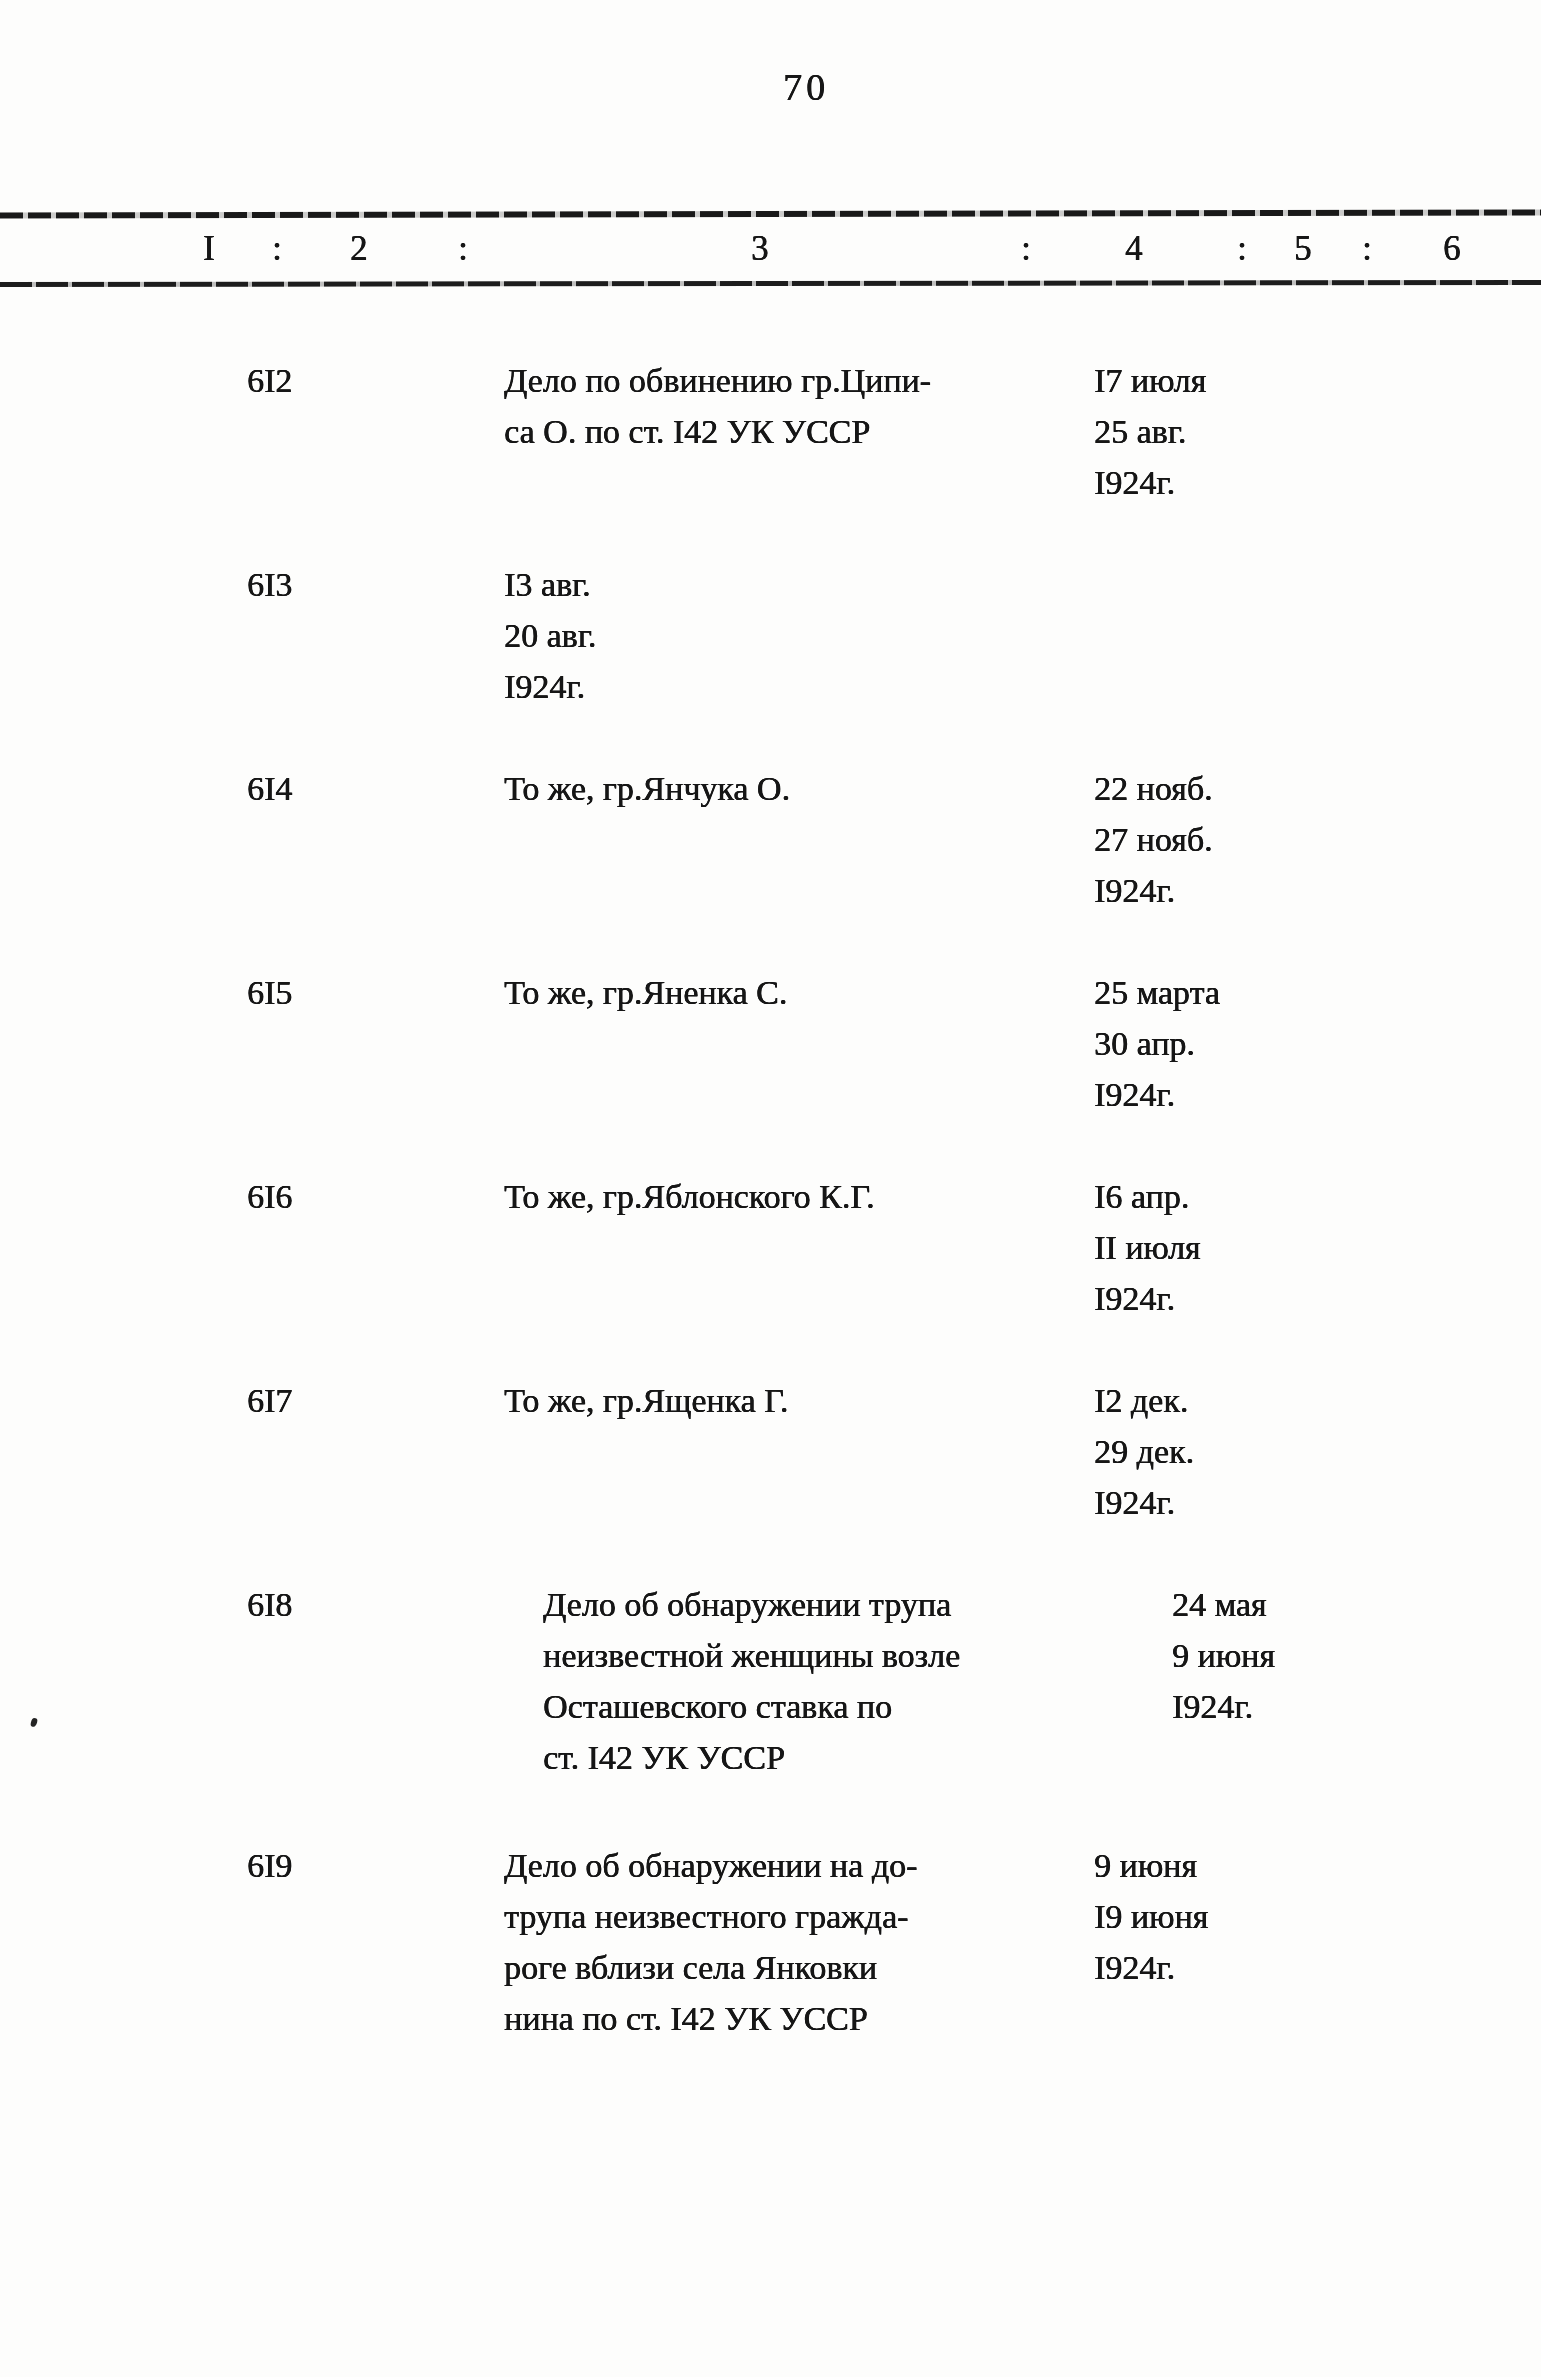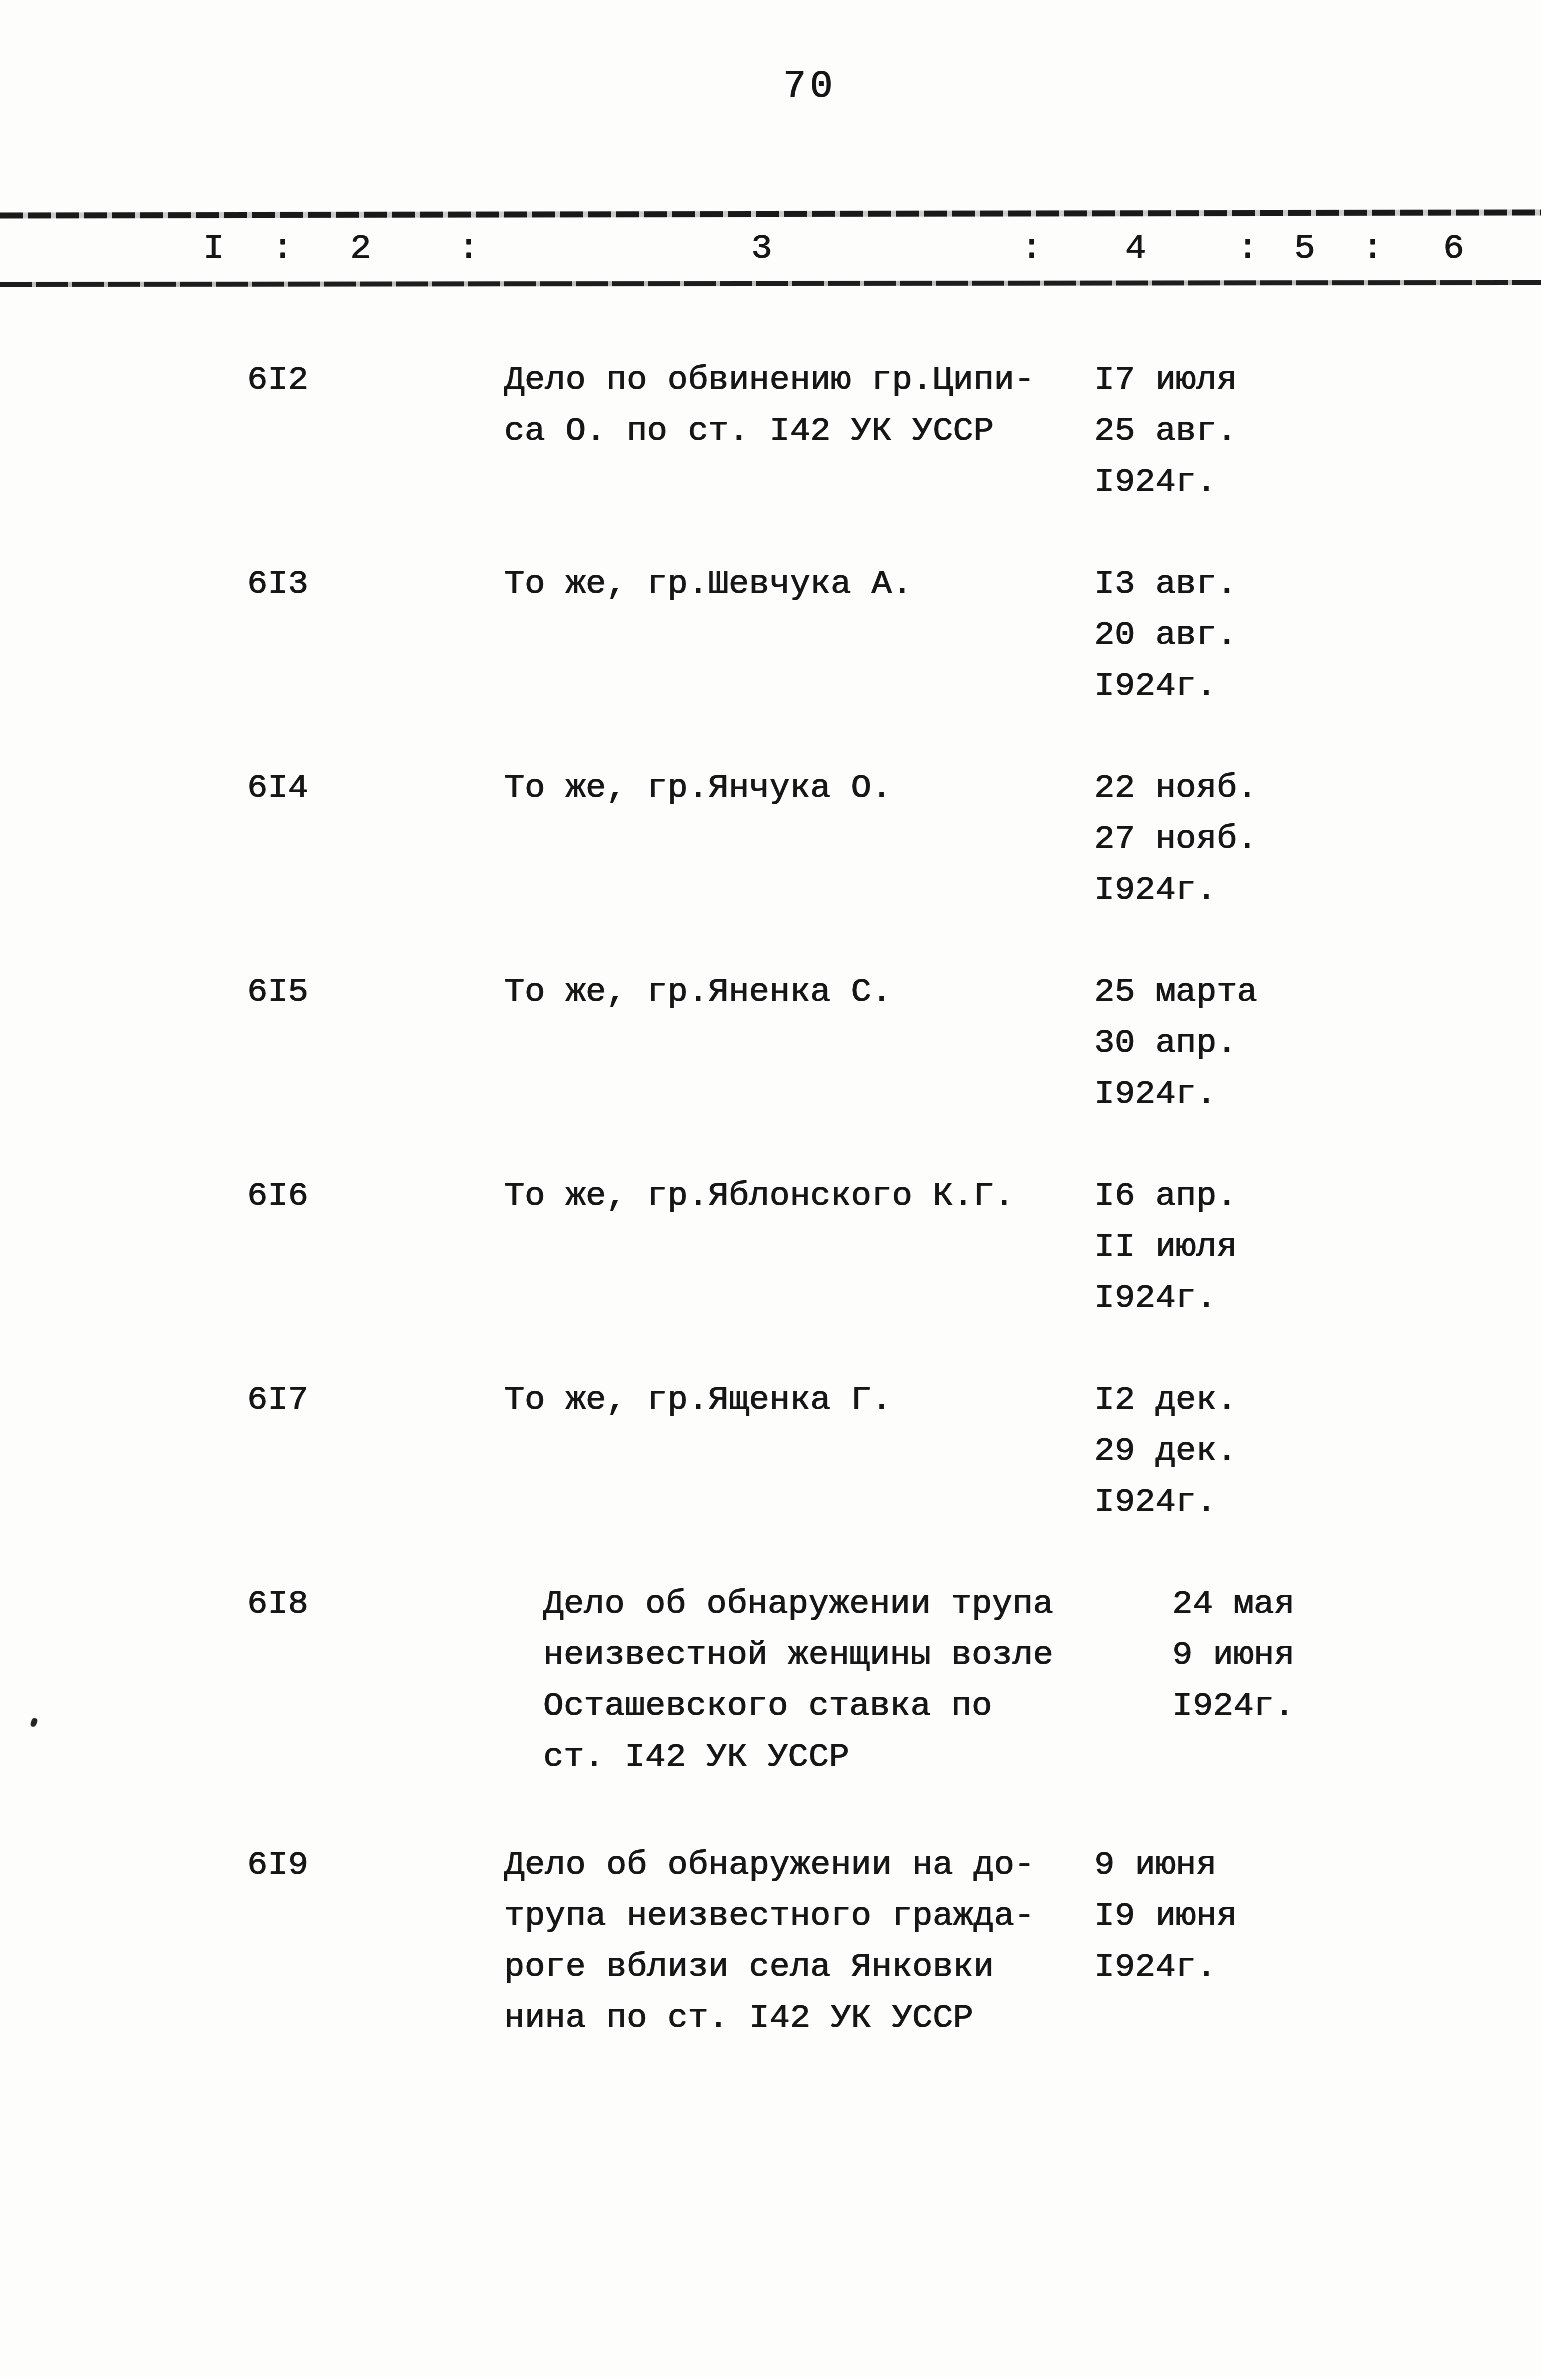--- a/index.html
+++ b/index.html
@@ -1,20 +1,20 @@
 <!DOCTYPE html>
 <html style="font-size:10.8px"><head>
 <meta charset="utf-8">
 <style>
   html,body{margin:0;padding:0;background:#d9d9d9;}
   .page{
     position:relative;
     width:1542px;height:2377px;
     background:#fdfdfc;
-    font-family:Liberation Mono, monospace;
+    font-family:Liberation Serif, serif;
     color:#161616;
     overflow:hidden;
   }
   .typed{ text-shadow:0.5px 0 0 currentColor, 0 0.3px 0 currentColor; }
   .pageno{
     position:absolute;left:783px;top:65px;
     font-size:38px;letter-spacing:4px;
   }
   .rule{position:absolute;left:0;width:1542px;}
   .rule-top{
@@ -84,23 +84,20 @@
       </div>
       <div>
         <div class="tline">I7 июля</div>
         <div class="tline">25 авг.</div>
         <div class="tline">I924г.</div>
       </div>
     </div>
 
     <div class="row">
       <div>6I3</div>
-      <div>
-        <div class="tline">То же, гр.Шевчука А.</div>
-      </div>
       <div>
         <div class="tline">I3 авг.</div>
         <div class="tline">20 авг.</div>
         <div class="tline">I924г.</div>
       </div>
     </div>
 
     <div class="row">
       <div>6I4</div>
       <div>

